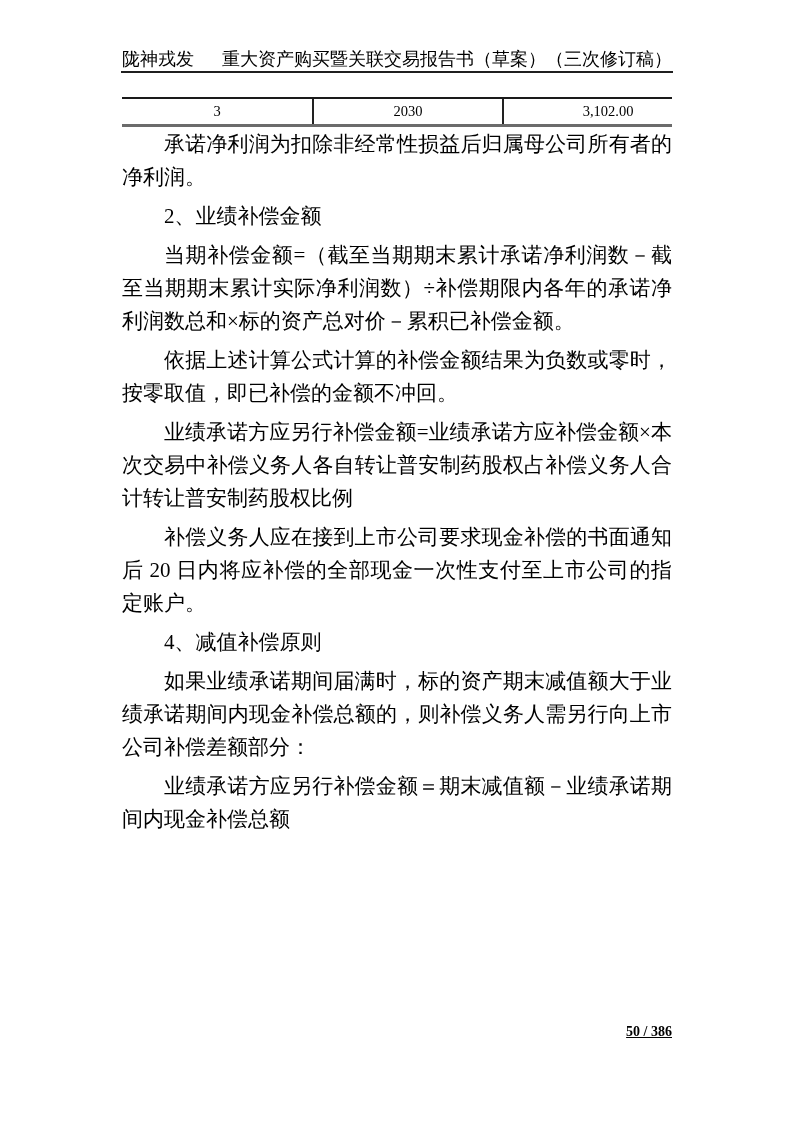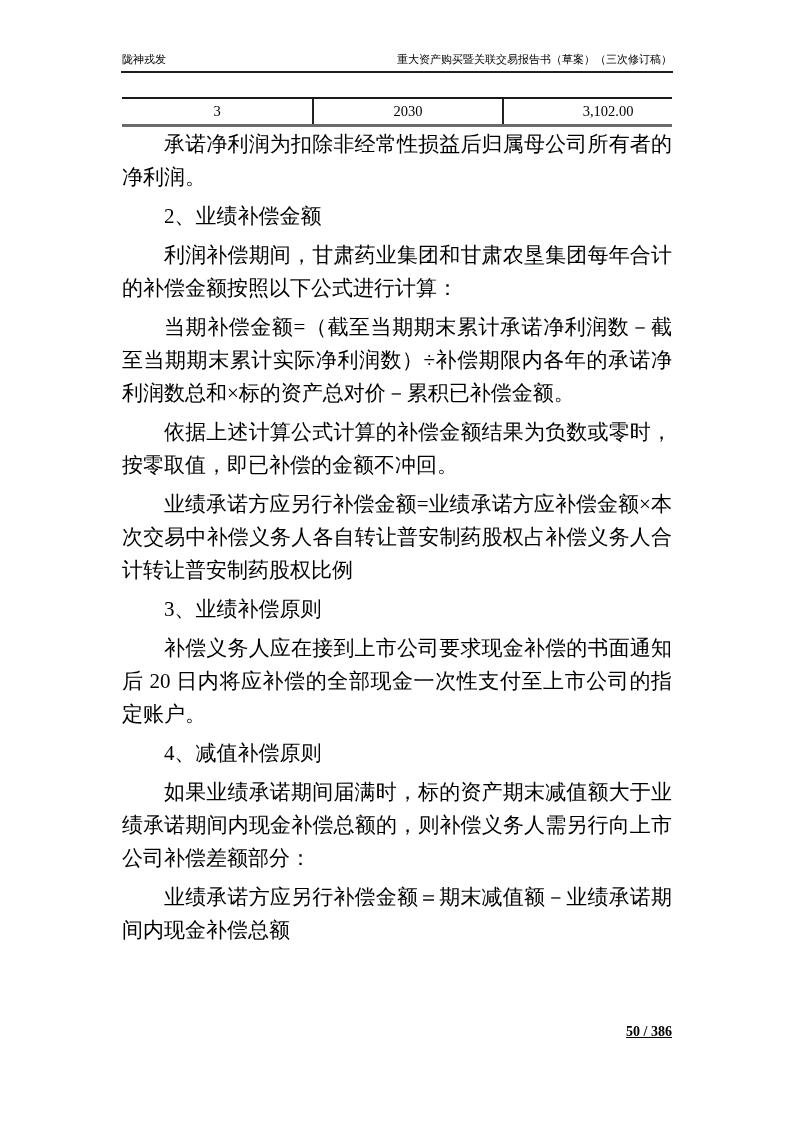--- a/index.html
+++ b/index.html
@@ -18,21 +18,21 @@
   }
   
   .header {
     position: absolute;
     left: 122px;
     top: 50px;
     width: 550px;
     display: flex;
     justify-content: space-between;
     align-items: flex-end;
-    font-size: 11px;
+    font-size: 18px;
     line-height: 18px;
     white-space: nowrap;
   }
   .header-rule {
     position: absolute;
     left: 121px;
     top: 71px;
     width: 552px;
     height: 2px;
     background: #1f1f1f;
@@ -98,25 +98,23 @@
 
   <div class="cont-table">
     <div class="cell c1">3</div>
     <div class="cell c2">2030</div>
     <div class="cell c3">3,102.00</div>
   </div>
 
   <div class="body-text">
     <p>承诺净利润为扣除非经常性损益后归属母公司所有者的净利润。</p>
     <p>2、业绩补偿金额</p>
-    <p>利润补偿期间，甘肃药业集团和甘肃农垦集团每年合计的补偿金额按照以下公式进行计算：</p>
     <p>当期补偿金额=（截至当期期末累计承诺净利润数－截至当期期末累计实际净利润数）÷补偿期限内各年的承诺净利润数总和×标的资产总对价－累积已补偿金额。</p>
     <p>依据上述计算公式计算的补偿金额结果为负数或零时，按零取值，即已补偿的金额不冲回。</p>
     <p>业绩承诺方应另行补偿金额=业绩承诺方应补偿金额×本次交易中补偿义务人各自转让普安制药股权占补偿义务人合计转让普安制药股权比例</p>
-    <p>3、业绩补偿原则</p>
     <p>补偿义务人应在接到上市公司要求现金补偿的书面通知后 20 日内将应补偿的全部现金一次性支付至上市公司的指定账户。</p>
     <p>4、减值补偿原则</p>
     <p>如果业绩承诺期间届满时，标的资产期末减值额大于业绩承诺期间内现金补偿总额的，则补偿义务人需另行向上市公司补偿差额部分：</p>
     <p>业绩承诺方应另行补偿金额＝期末减值额－业绩承诺期间内现金补偿总额</p>
   </div>
 
   <div class="footer">50 / 386</div>
 
 </div>
 

